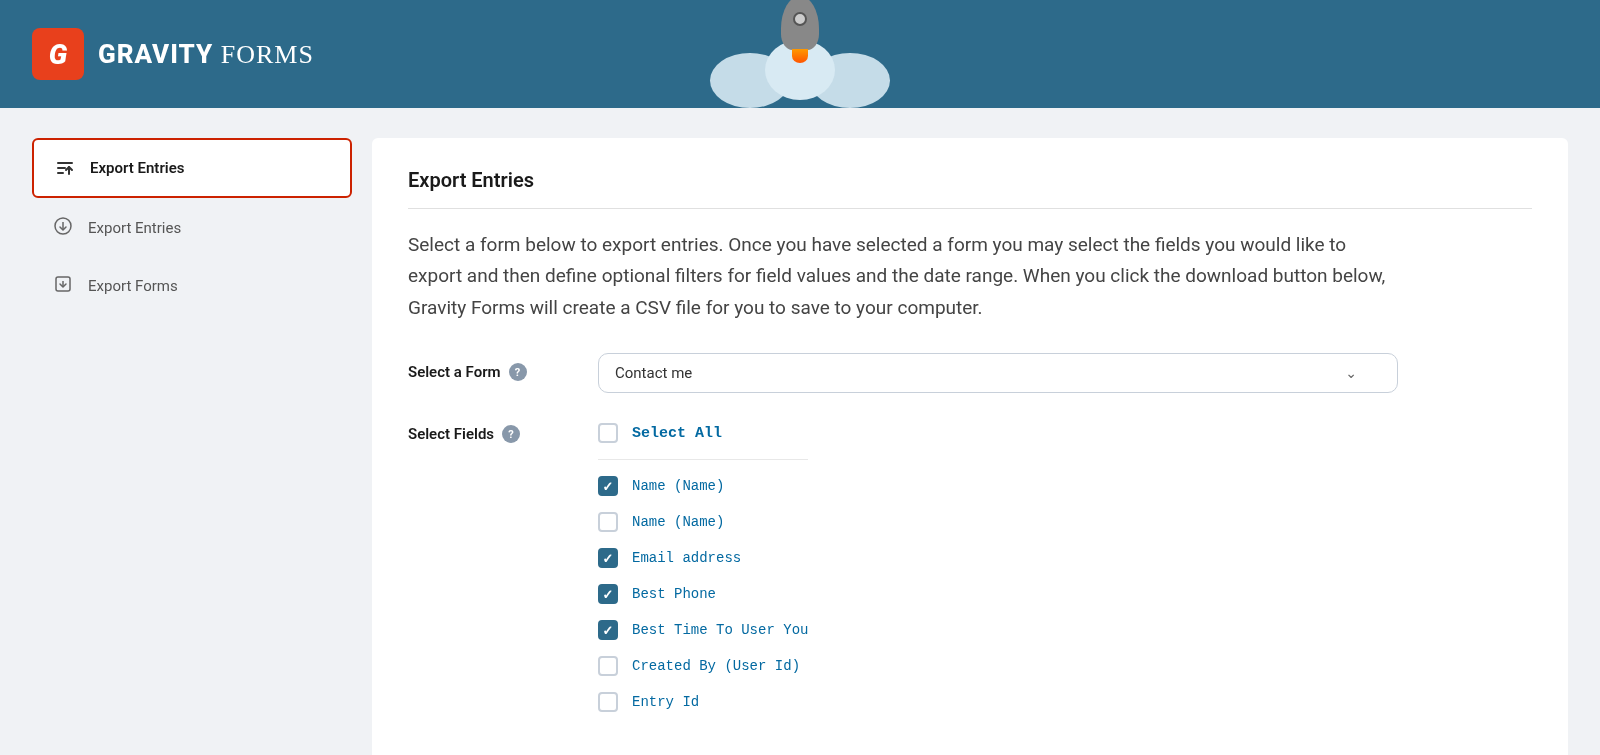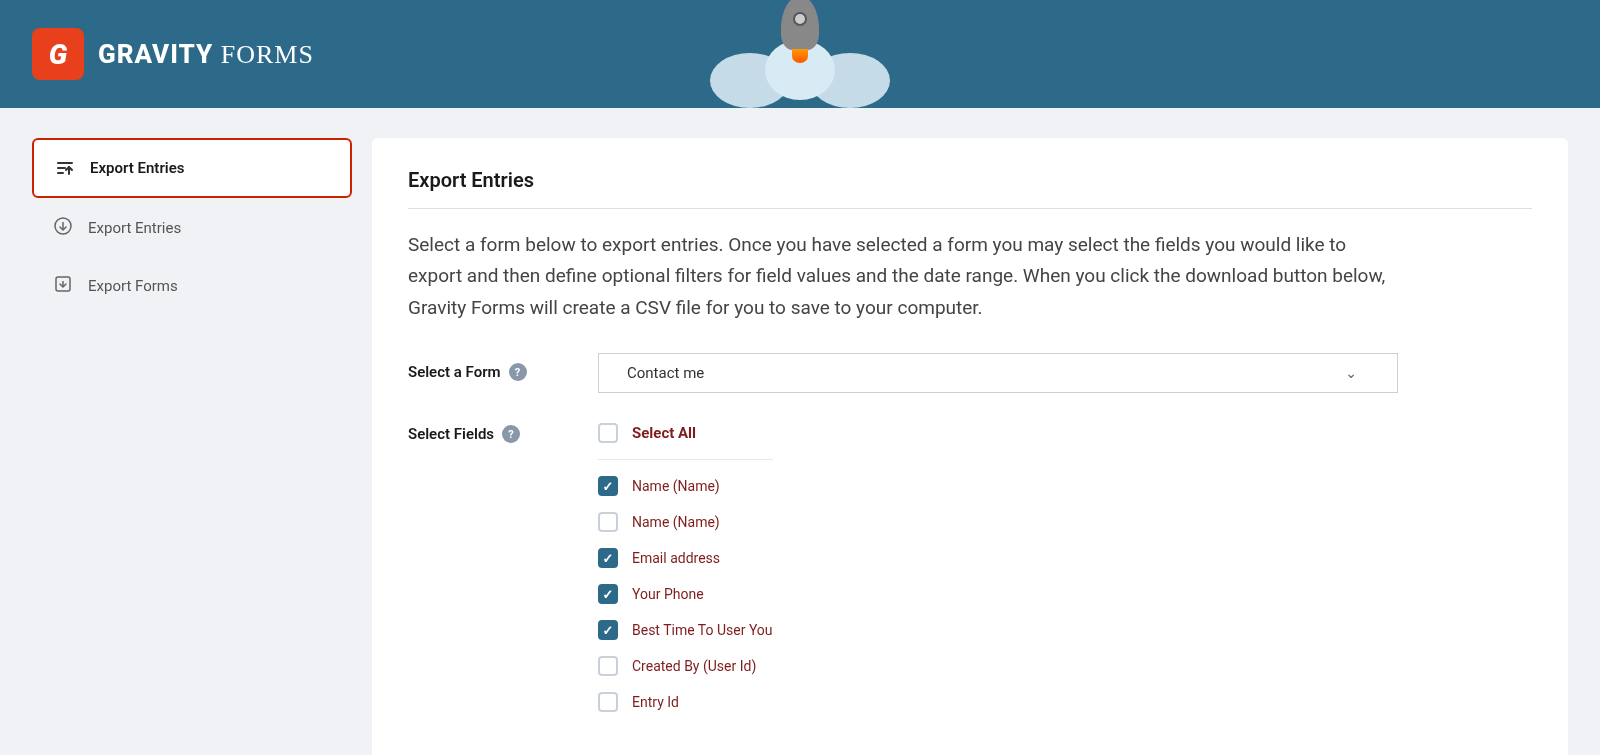--- a/index.html
+++ b/index.html
@@ -156,25 +156,25 @@
       cursor: pointer;
     }
 
     
     .form-select-wrapper {
       flex: 1;
       max-width: 800px;
     }
     .select-custom {
       width: 100%;
-      padding: 10px 40px 10px 28px;
+      padding: 10px 40px 10px 16px;
       font-size: 15px;
       color: #333;
       border: 1px solid #c8d0da;
-      border-radius: 0;
+      border-radius: 10px;
       background: white;
       cursor: pointer;
       display: flex;
       align-items: center;
       justify-content: space-between;
       position: relative;
     }
     .select-chevron {
       font-size: 14px;
       color: #666;
@@ -210,21 +210,22 @@
       border-color: #2d6a8a;
     }
     .checkbox-box.checked::after {
       content: '✓';
       color: white;
       font-size: 13px;
       font-weight: 700;
     }
     .checkbox-label {
       font-size: 14px;
-      color: #7f1d1d;
+      color: #0369a1;
+      font-family: Liberation Mono, monospace;
     }
     .checkbox-label.bold {
       font-weight: 700;
       font-size: 15px;
     }
 
     
     .divider {
       height: 1px;
       background: #e8e8e8;
@@ -340,21 +341,21 @@
           <span class="checkbox-label">Name (Name)</span>
         </div>
 
         <div class="checkbox-row">
           <div class="checkbox-box checked"></div>
           <span class="checkbox-label">Email address</span>
         </div>
 
         <div class="checkbox-row">
           <div class="checkbox-box checked"></div>
-          <span class="checkbox-label">Your Phone</span>
+          <span class="checkbox-label">Best Phone</span>
         </div>
 
         <div class="checkbox-row">
           <div class="checkbox-box checked"></div>
           <span class="checkbox-label">Best Time To User You</span>
         </div>
 
         <div class="checkbox-row">
           <div class="checkbox-box"></div>
           <span class="checkbox-label">Created By (User Id)</span>

